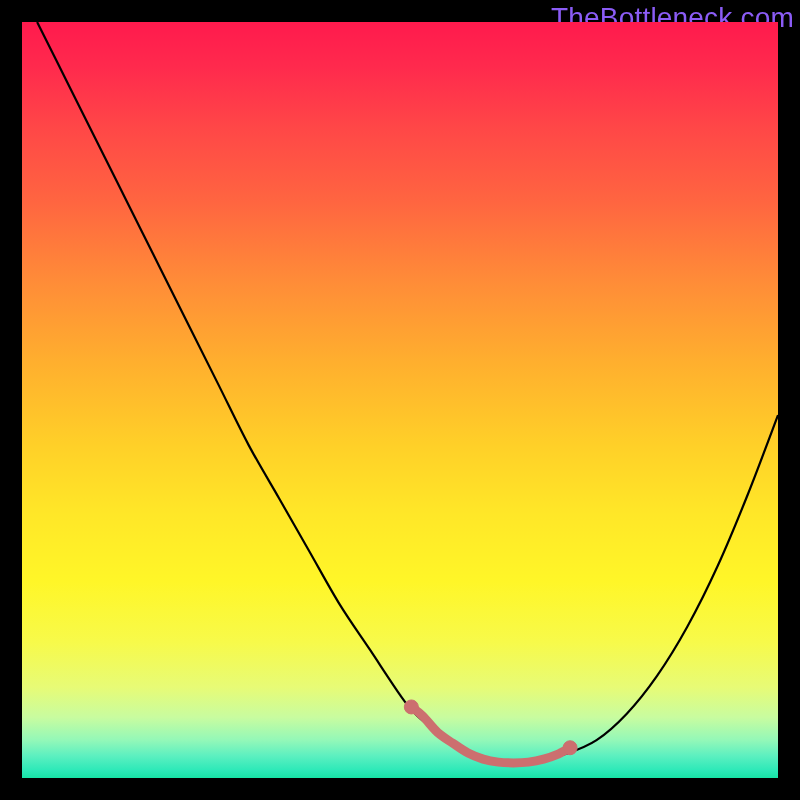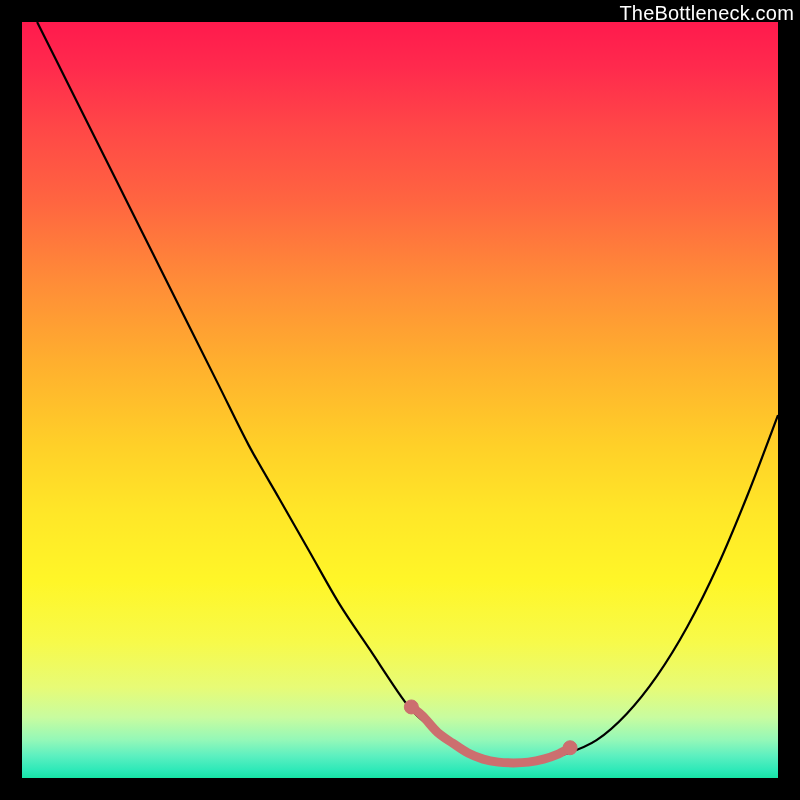--- a/index.html
+++ b/index.html
@@ -56,23 +56,23 @@
     top: 0;
     width: 100%;
     height: 100%;
     pointer-events: none;
   }
   .watermark {
     position: absolute;
     top: 2px;
     right: 6px;
     font-family: Arial, Helvetica, sans-serif;
-    font-size: 20px;
+    font-size: 28px;
     font-weight: 500;
-    color: #ffffff;
+    color: #8b5cf6;
     letter-spacing: 0.2px;
   }
   circle.marker {
     fill: #cc6f6f;
     stroke: #cc6f6f;
   }
 </style>
 </head>
 <body>
 

